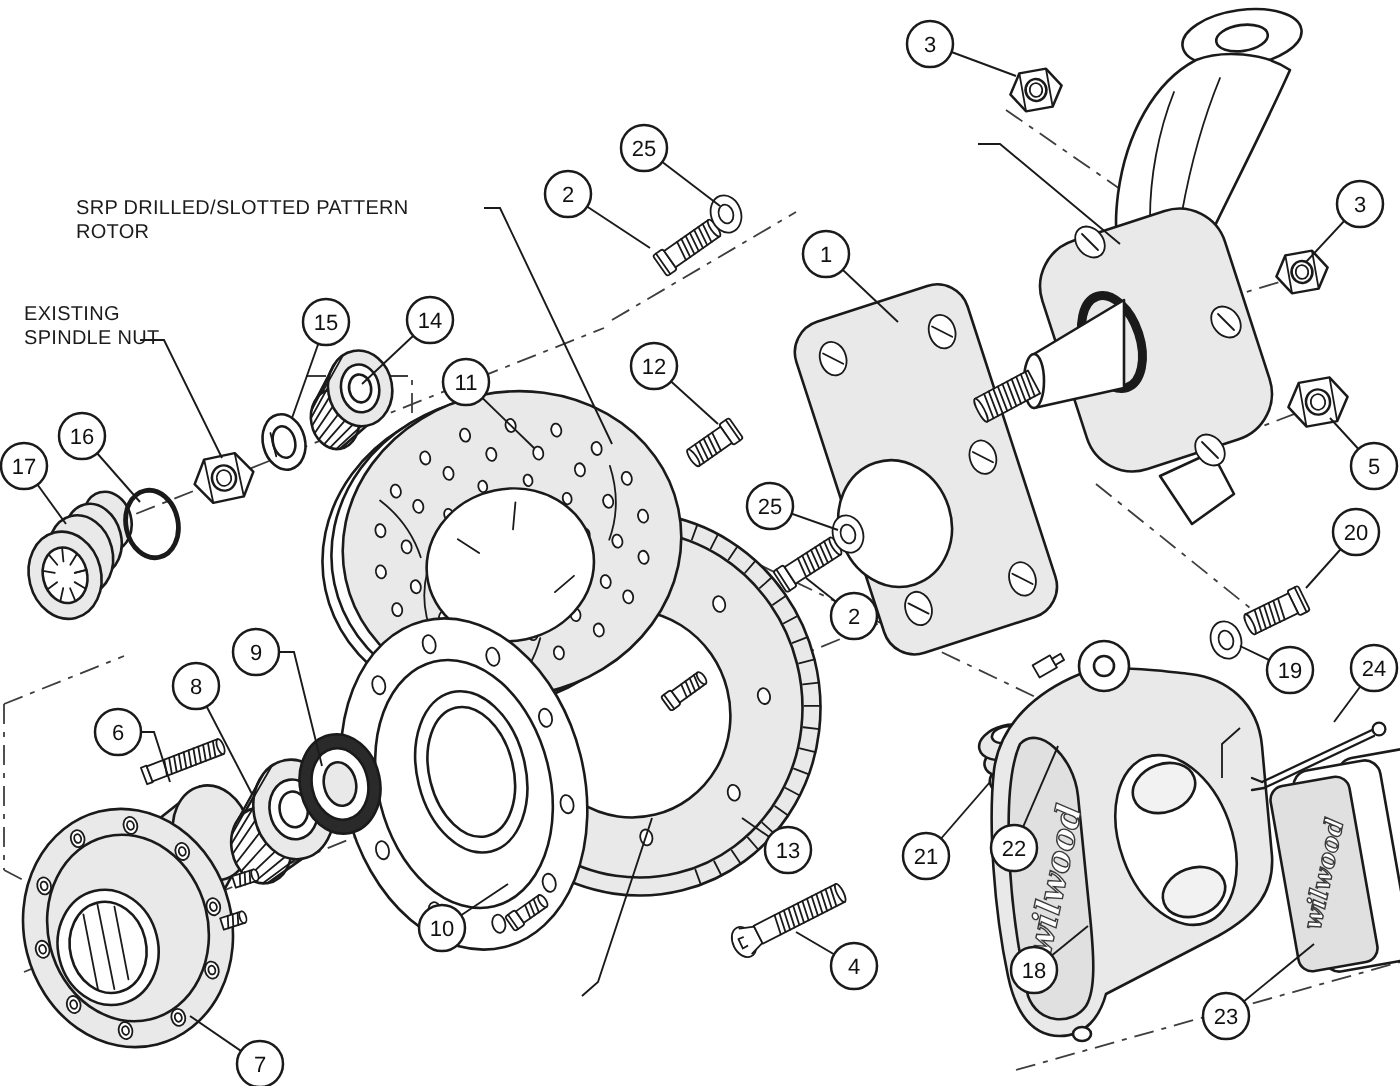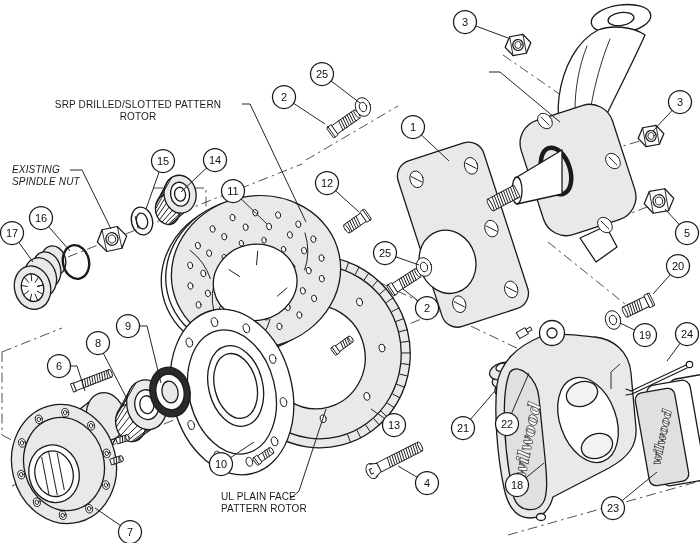--- a/index.html
+++ b/index.html
@@ -15,21 +15,21 @@
          stroke-dasharray:10 4 2.5 4;fill:none;}
   #art .ldr polyline,#art .ldr path{stroke:#1a1a1a;stroke-width:0.95;fill:none;}
   #art .callout-circle{fill:#fff;stroke:#1a1a1a;stroke-width:1.25;}
   #art .callout-num{font:11px "Liberation Sans",sans-serif;fill:#111;text-anchor:middle;}
   #art .brand{font-style:italic;font-weight:bold;font-size:17px;
          font-family:"DejaVu Serif",serif;fill:#fff;stroke:#3a3a3a;stroke-width:0.7;
          text-anchor:middle;}
   #art .brand-sm{font-size:12.5px;}
   .lbl{position:absolute;font:10px/1.16 "Liberation Sans",sans-serif;color:#1b1b1b;
        white-space:pre-line;letter-spacing:.15px;}
-  .lbl.r{text-align:center;}
+  .lbl.r{text-align:left;}
 </style>
 </head>
 <body>
 
 <div class="stage">
 <svg id="art" width="700" height="543" viewBox="0 0 700 543">
 
   <g class="cl">
     <line x1="12" y1="486" x2="468" y2="300"></line>
     <line x1="30" y1="272" x2="302" y2="164"></line>
@@ -674,17 +674,15 @@
           <text x="613" y="511.8" class="callout-num">23</text>
         </g>
         <g>
           <circle cx="130" cy="532" r="11.5" class="callout-circle"></circle>
           <text x="130" y="535.8" class="callout-num">7</text>
         </g>
       </g>
 </svg>
 
 <div class="lbl r" style="left:38px;top:99px;width:200px;">SRP DRILLED/SLOTTED PATTERN ROTOR</div>
-<div class="lbl" style="left:12px;top:164px;width:95px;font-style:italic;">EXISTING
+<div class="lbl" style="left:12px;top:152px;width:95px;">EXISTING
 SPINDLE NUT</div>
-<div class="lbl" style="left:221px;top:491px;width:95px;">UL PLAIN FACE
-PATTERN ROTOR</div>
 </div>
 
 </body></html>

